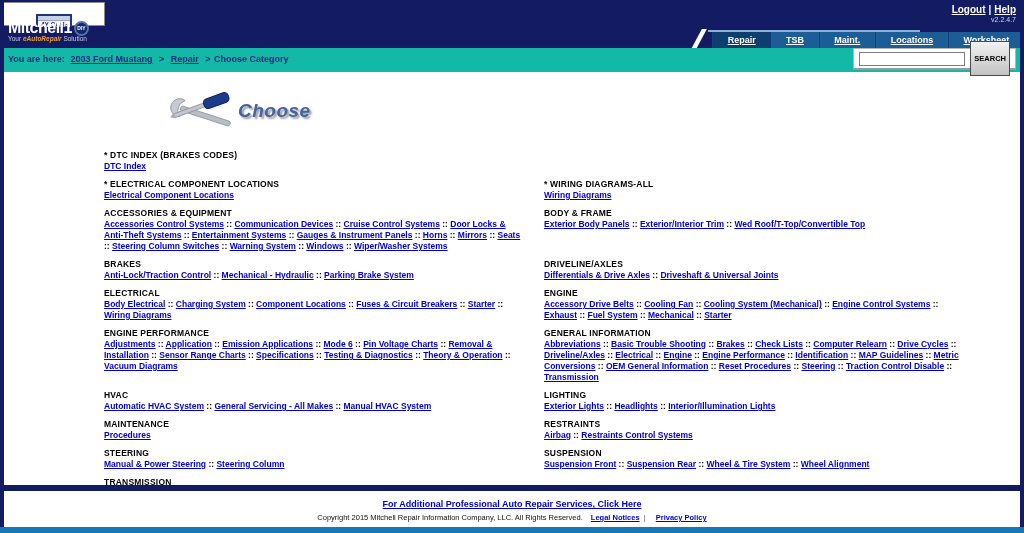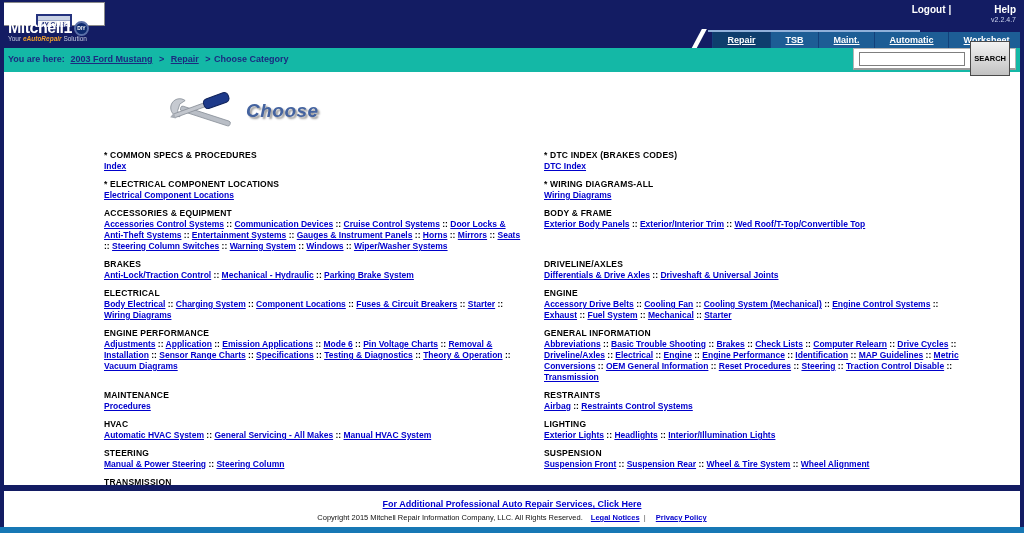--- a/index.html
+++ b/index.html
@@ -9,21 +9,21 @@
   
   .topbar { position:relative; height:27px; background:#131c63; }
   .mycars { position:absolute; left:3px; top:2px; width:102px; height:24px; background:#fff;
             border:1px solid #8a8a8a; display:flex; align-items:center; gap:4px; padding:11px 3px; cursor:pointer;flex-direction:column; }
   .plate { width:36px; height:18px; border:2px solid #25337e; background:#f4f4f4; font-size:6.5px; font-weight:bold;
            color:#25337e; text-align:center; line-height:8px; }
   .plate-top { height:5px; background:#c9d2e4; border-bottom:1px solid #9aa6c8; }
   .garage-label { font-size:9px; font-weight:bold; font-style:italic; color:#1a2a7a; line-height:10px; width:52px; }
   .top-right { position:absolute; right:8px; top:4px; text-align:right; }
   .top-links { font-size:10px; font-weight:bold; color:#fff; }
-  .top-links a { color:#fff; cursor:pointer;margin-left:40px; }
+  .top-links a { color:#fff; text-decoration:underline; cursor:pointer; }
   .tl-div { margin:0 3px; }
   .version { font-size:7px; color:#cdd4ee; margin-top:1px; }
 
   
   .brandbar { position:relative; height:21px; background:#131c63; }
   .logo { position:absolute; left:8px; top:-8px; }
   .logo-text { color:#fff; font-size:16px; font-weight:bold; letter-spacing:-0.5px; }
   .diy-badge { display:inline-block; width:15px; height:15px; border-radius:50%; background:#0d2a6e;
                border:2px solid #5a6fa8; color:#fff; font-size:5px; font-weight:bold; text-align:center;
                line-height:11px; vertical-align:3px; margin-left:2px; }
@@ -43,21 +43,21 @@
   .bc-link { color:#1b2a80; text-decoration:underline; cursor:pointer; margin:0 3px; }
   .bc-sep { margin:0 1px; }
   .search-panel { position:absolute; right:8px; top:0px; height:22px; background:#fff; border:1px solid #b5b5b5;
                   border-bottom:2px solid #9a9a9a; display:flex; align-items:center; gap:5px; padding:2px 5px; }
   .search-input { width:106px; height:14px; border:1px solid #7f7f7f; font-size:9px; padding:0 2px; }
   .search-btn { font-family:"Liberation Sans", sans-serif; font-size:7.5px; font-weight:bold; color:#000;
                 background:linear-gradient(#f2f2f2,#c2c2c2); border:1px solid #4a4a4a; padding:12px 3px; cursor:pointer; }
 
   
   .content { height:413px; padding:14px 0 0 104px; overflow:hidden; }
-  .title-block { display:flex; align-items:center; gap:8px; margin-left:60px; height:48px; }
+  .title-block { display:flex; align-items:center; margin-left:60px; height:48px; }
   .title-text { font-size:19px; font-weight:bold; font-style:italic; color:#44639f; line-height:21px;
                 text-shadow:2px 2px 2px #9a9a9a; letter-spacing:0.5px; }
   #category-grid { margin-top:16px; }
   .cat-row { display:flex; gap:20px; margin-bottom:7px; }
   .cat-cell { width:420px; }
   .cat-heading { font-size:8.5px; font-weight:bold; color:#000; line-height:11px; letter-spacing:0.2px; }
   .cat-links { font-size:8.5px; line-height:11px; }
   .cat-link { color:#0000cc; font-weight:bold; text-decoration:underline; cursor:pointer; }
   .sep { color:#000; font-weight:bold; }
 
@@ -100,21 +100,21 @@
     <div class="logo">
       <span class="logo-text">Mitchell1</span><span class="diy-badge">DIY</span>
       <div class="tagline"><span>Your </span><span class="em">eAutoRepair</span><span> Solution</span></div>
     </div>
     <div class="tabstrip">
       <div class="tab-accent"></div>
       <div class="diag"></div>
       <a class="tab active">Repair</a>
       <a class="tab">TSB</a>
       <a class="tab">Maint.</a>
-      <a class="tab">Automatic</a>
+      <a class="tab">Locations</a>
       <a class="tab">Worksheet</a>
     </div>
   </div>
 
   <div class="crumbrow">
     <div class="breadcrumb">
       <span class="bc-prefix">You are here:</span>
       <a class="bc-link">2003 Ford Mustang</a>
       <span class="bc-sep">&gt;</span>
       <a class="bc-link">Repair</a>
@@ -140,24 +140,20 @@
           <rect x="40" y="13" width="26" height="10" rx="4" fill="#1e3a8a" stroke="#0f2259" stroke-width="1"></rect>
         </g>
       </svg>
       <div class="title-text">
         <div>Choose</div>
       </div>
     </div>
     <div id="category-grid">
         <div class="cat-row">
           <div class="cat-cell">
-            <div class="cat-heading">* COMMON SPECS &amp; PROCEDURES</div>
-            <div class="cat-links"><a class="cat-link">Index</a></div>
-          </div>
-          <div class="cat-cell">
             <div class="cat-heading">* DTC INDEX (BRAKES CODES)</div>
             <div class="cat-links"><a class="cat-link">DTC Index</a></div>
           </div>
         </div>
         <div class="cat-row">
           <div class="cat-cell">
             <div class="cat-heading">* ELECTRICAL COMPONENT LOCATIONS</div>
             <div class="cat-links"><a class="cat-link">Electrical Component Locations</a></div>
           </div>
           <div class="cat-cell">
@@ -200,36 +196,36 @@
             <div class="cat-heading">ENGINE PERFORMANCE</div>
             <div class="cat-links"><a class="cat-link">Adjustments</a><span class="sep"> :: </span><a class="cat-link">Application</a><span class="sep"> :: </span><a class="cat-link">Emission Applications</a><span class="sep"> :: </span><a class="cat-link">Mode 6</a><span class="sep"> :: </span><a class="cat-link">Pin Voltage Charts</a><span class="sep"> :: </span><a class="cat-link">Removal &amp; Installation</a><span class="sep"> :: </span><a class="cat-link">Sensor Range Charts</a><span class="sep"> :: </span><a class="cat-link">Specifications</a><span class="sep"> :: </span><a class="cat-link">Testing &amp; Diagnostics</a><span class="sep"> :: </span><a class="cat-link">Theory &amp; Operation</a><span class="sep"> :: </span><a class="cat-link">Vacuum Diagrams</a></div>
           </div>
           <div class="cat-cell">
             <div class="cat-heading">GENERAL INFORMATION</div>
             <div class="cat-links"><a class="cat-link">Abbreviations</a><span class="sep"> :: </span><a class="cat-link">Basic Trouble Shooting</a><span class="sep"> :: </span><a class="cat-link">Brakes</a><span class="sep"> :: </span><a class="cat-link">Check Lists</a><span class="sep"> :: </span><a class="cat-link">Computer Relearn</a><span class="sep"> :: </span><a class="cat-link">Drive Cycles</a><span class="sep"> :: </span><a class="cat-link">Driveline/Axles</a><span class="sep"> :: </span><a class="cat-link">Electrical</a><span class="sep"> :: </span><a class="cat-link">Engine</a><span class="sep"> :: </span><a class="cat-link">Engine Performance</a><span class="sep"> :: </span><a class="cat-link">Identification</a><span class="sep"> :: </span><a class="cat-link">MAP Guidelines</a><span class="sep"> :: </span><a class="cat-link">Metric Conversions</a><span class="sep"> :: </span><a class="cat-link">OEM General Information</a><span class="sep"> :: </span><a class="cat-link">Reset Procedures</a><span class="sep"> :: </span><a class="cat-link">Steering</a><span class="sep"> :: </span><a class="cat-link">Traction Control Disable</a><span class="sep"> :: </span><a class="cat-link">Transmission</a></div>
           </div>
         </div>
         <div class="cat-row">
           <div class="cat-cell">
+            <div class="cat-heading">HVAC</div>
+            <div class="cat-links"><a class="cat-link">Automatic HVAC System</a><span class="sep"> :: </span><a class="cat-link">General Servicing - All Makes</a><span class="sep"> :: </span><a class="cat-link">Manual HVAC System</a></div>
+          </div>
+          <div class="cat-cell">
+            <div class="cat-heading">LIGHTING</div>
+            <div class="cat-links"><a class="cat-link">Exterior Lights</a><span class="sep"> :: </span><a class="cat-link">Headlights</a><span class="sep"> :: </span><a class="cat-link">Interior/Illumination Lights</a></div>
+          </div>
+        </div>
+        <div class="cat-row">
+          <div class="cat-cell">
             <div class="cat-heading">MAINTENANCE</div>
             <div class="cat-links"><a class="cat-link">Procedures</a></div>
           </div>
           <div class="cat-cell">
             <div class="cat-heading">RESTRAINTS</div>
             <div class="cat-links"><a class="cat-link">Airbag</a><span class="sep"> :: </span><a class="cat-link">Restraints Control Systems</a></div>
-          </div>
-        </div>
-        <div class="cat-row">
-          <div class="cat-cell">
-            <div class="cat-heading">HVAC</div>
-            <div class="cat-links"><a class="cat-link">Automatic HVAC System</a><span class="sep"> :: </span><a class="cat-link">General Servicing - All Makes</a><span class="sep"> :: </span><a class="cat-link">Manual HVAC System</a></div>
-          </div>
-          <div class="cat-cell">
-            <div class="cat-heading">LIGHTING</div>
-            <div class="cat-links"><a class="cat-link">Exterior Lights</a><span class="sep"> :: </span><a class="cat-link">Headlights</a><span class="sep"> :: </span><a class="cat-link">Interior/Illumination Lights</a></div>
           </div>
         </div>
         <div class="cat-row">
           <div class="cat-cell">
             <div class="cat-heading">STEERING</div>
             <div class="cat-links"><a class="cat-link">Manual &amp; Power Steering</a><span class="sep"> :: </span><a class="cat-link">Steering Column</a></div>
           </div>
           <div class="cat-cell">
             <div class="cat-heading">SUSPENSION</div>
             <div class="cat-links"><a class="cat-link">Suspension Front</a><span class="sep"> :: </span><a class="cat-link">Suspension Rear</a><span class="sep"> :: </span><a class="cat-link">Wheel &amp; Tire System</a><span class="sep"> :: </span><a class="cat-link">Wheel Alignment</a></div>

